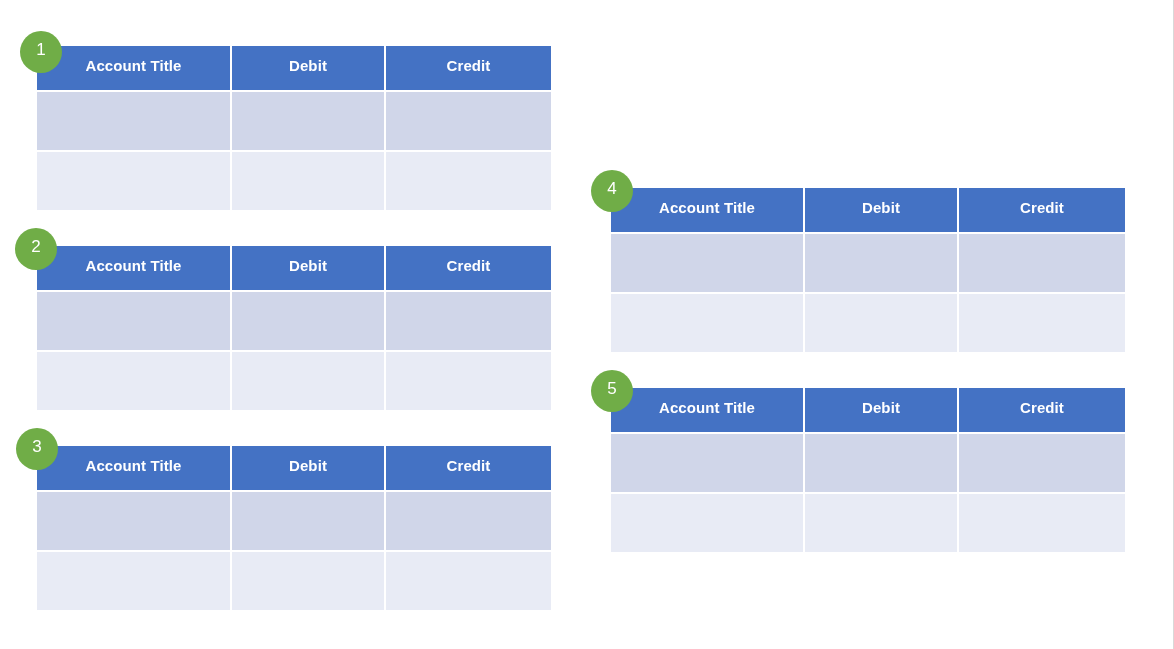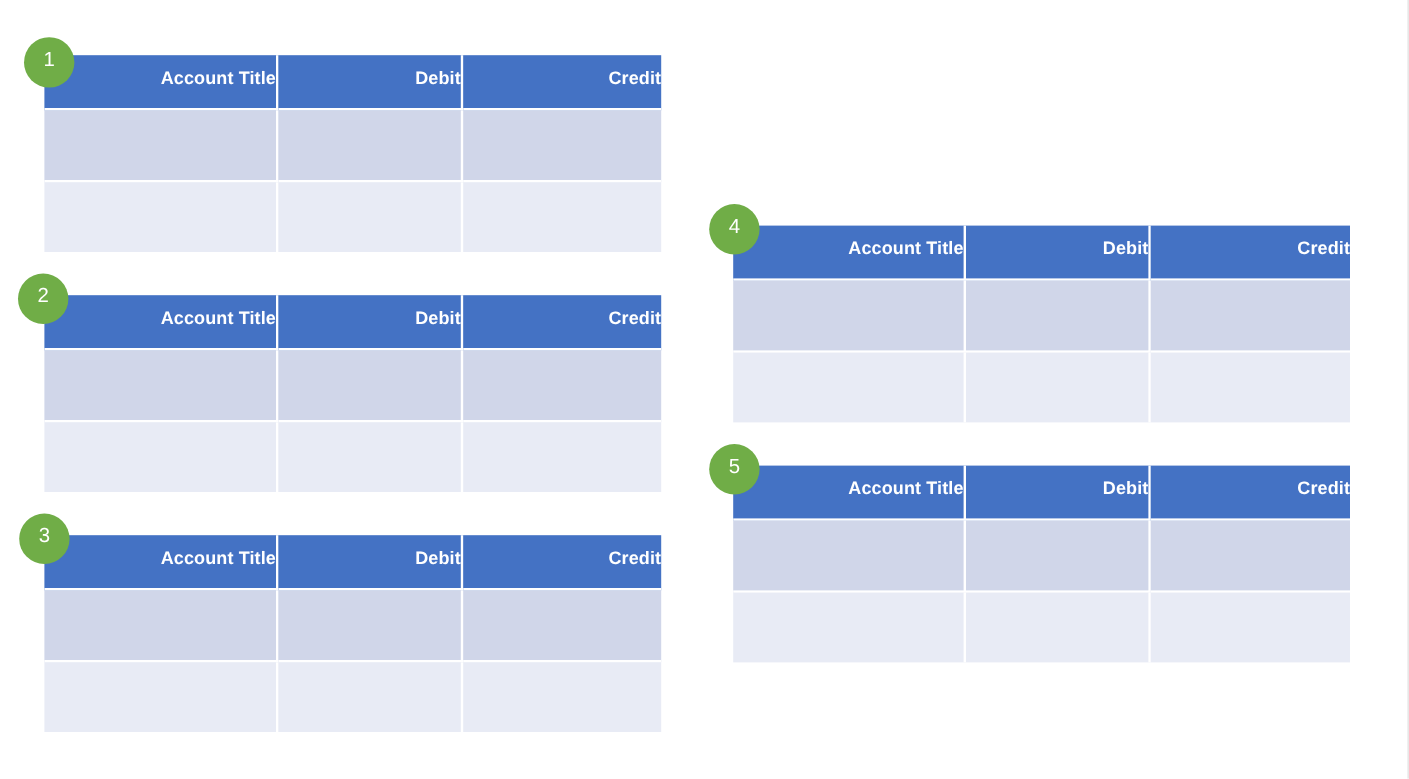--- a/index.html
+++ b/index.html
@@ -52,21 +52,21 @@
     border-right: none;
   }
 
   
   .hdr-row .tbl-cell {
     background: #4472c4;
     color: #ffffff;
     font-weight: bold;
     display: flex;
     align-items: center;
-    justify-content: flex-end;
+    justify-content: center;
     letter-spacing: 0.1px;
   }
   .hdr-row .tbl-cell .hdr-text {
     display: block;
     transform: translateY(-3px);
     white-space: nowrap;
   }
 
   
   .band-a .tbl-cell { background: #d0d6e9; }

